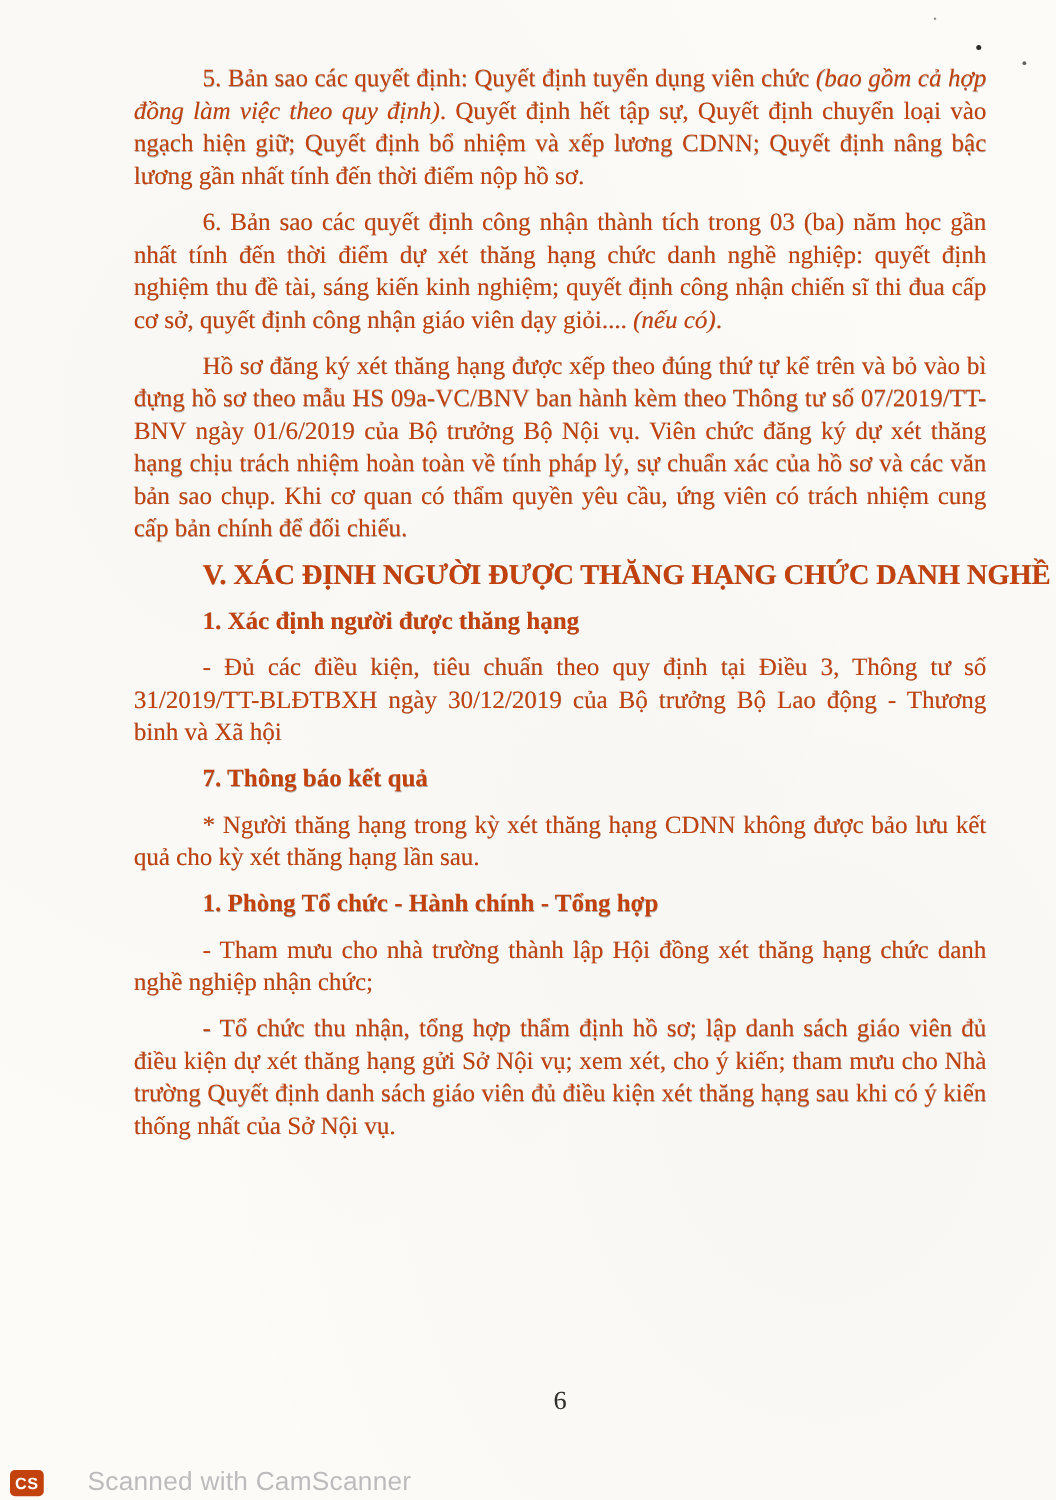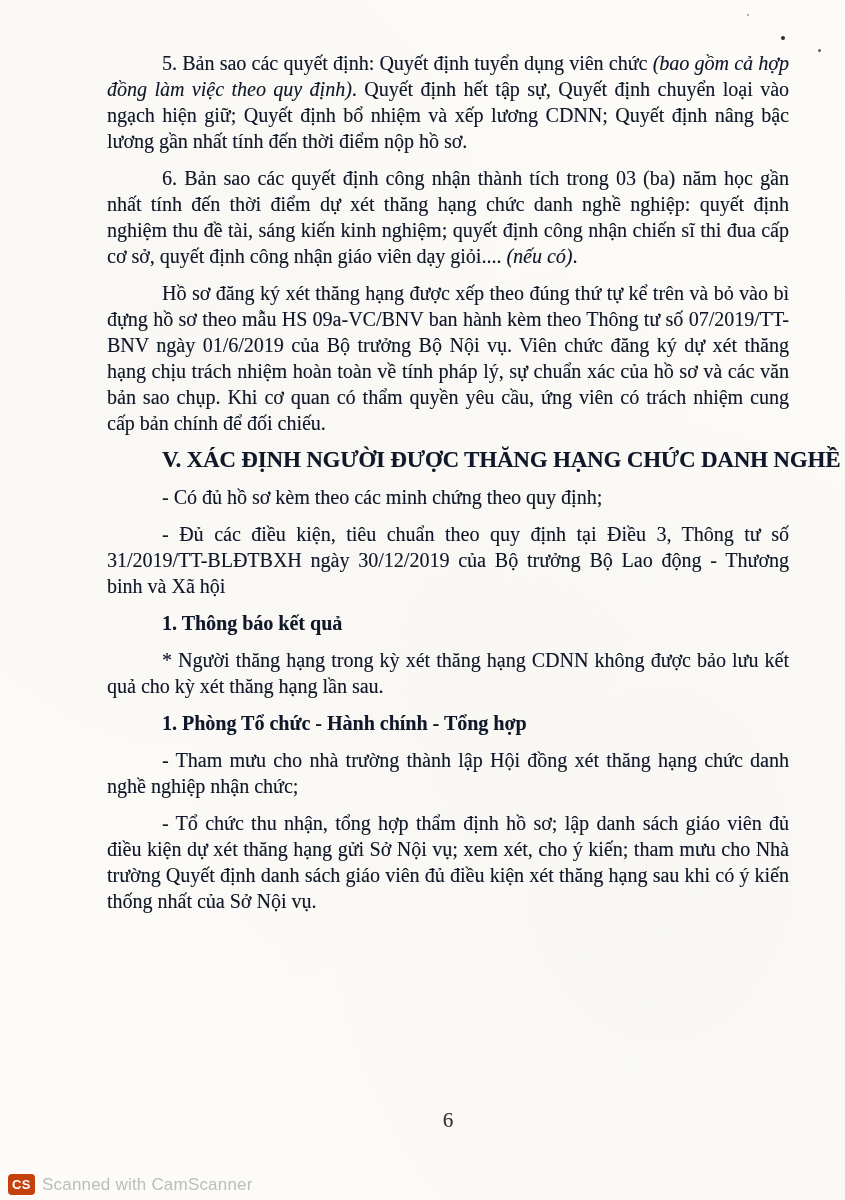--- a/index.html
+++ b/index.html
@@ -13,21 +13,21 @@
       radial-gradient(ellipse at 78% 72%, rgba(60,60,60,0.022), transparent 55%),
       #fcfbf8;
     font-family: "Liberation Serif", "DejaVu Serif", serif;
   }
   .paper { position: absolute; inset: 0; }
   .doc {
     position: absolute;
     left: 107px;
     top: 50px;
     width: 682px;
-    color: #0f172a;
+    color: #c2410c;
     font-size: 20px;
     line-height: 26px;
     text-align: justify;
     text-shadow: 0.3px 0.3px 0.5px rgba(45,42,40,0.38);
   }
   .block { margin: 0 0 11px 0; text-indent: 55px; }
   .b { font-weight: bold; }
   .i { font-style: italic; }
   .hline { white-space: nowrap; font-size: 23px; letter-spacing: -0.2px; }
   .page-num {
@@ -55,48 +55,48 @@
     background: #c2410c;
     border-radius: 4px;
     color: #fdfdfd;
     font-size: 13px;
     font-weight: bold;
     letter-spacing: 0.5px;
     display: flex;
     align-items: center;
     justify-content: center;
   }
-  .wm-text { color: #bcbcbc; font-size: 17px; letter-spacing: 0.2px; }
+  .wm-text { color: #bcbcbc; font-size: 21px; letter-spacing: 0.2px; margin-left: 28px; }
   .speck { position: absolute; background: #2f2d2b; border-radius: 50%; }
   .s1 { left: 781px; top: 36px; width: 4px; height: 4px; }
   .s2 { left: 818px; top: 49px; width: 3px; height: 3px; opacity: 0.75; }
   .s3 { left: 747px; top: 14px; width: 2px; height: 2px; opacity: 0.5; }
 </style>
 </head>
 <body>
 
 <div class="paper">
 
   <div class="doc">
 
     <p class="block"><span>5. Bản sao các quyết định: Quyết định tuyển dụng viên chức </span><span class="i">(bao gồm cả hợp đồng làm việc theo quy định)</span><span>. Quyết định hết tập sự, Quyết định chuyển loại vào ngạch hiện giữ; Quyết định bổ nhiệm và xếp lương CDNN; Quyết định nâng bậc lương gần nhất tính đến thời điểm nộp hồ sơ.</span></p>
 
     <p class="block"><span>6. Bản sao các quyết định công nhận thành tích trong 03 (ba) năm học gần nhất tính đến thời điểm dự xét thăng hạng chức danh nghề nghiệp: quyết định nghiệm thu đề tài, sáng kiến kinh nghiệm; quyết định công nhận chiến sĩ thi đua cấp cơ sở, quyết định công nhận giáo viên dạy giỏi.... </span><span class="i">(nếu có)</span><span>.</span></p>
 
     <p class="block"><span>Hồ sơ đăng ký xét thăng hạng được xếp theo đúng thứ tự kể trên và bỏ vào bì đựng hồ sơ theo mẫu HS 09a-VC/BNV ban hành kèm theo Thông tư số 07/2019/TT-BNV ngày 01/6/2019 của Bộ trưởng Bộ Nội vụ. Viên chức đăng ký dự xét thăng hạng chịu trách nhiệm hoàn toàn về tính pháp lý, sự chuẩn xác của hồ sơ và các văn bản sao chụp. Khi cơ quan có thẩm quyền yêu cầu, ứng viên có trách nhiệm cung cấp bản chính để đối chiếu.</span></p>
 
     <p class="block b hline"><span>V. XÁC ĐỊNH NGƯỜI ĐƯỢC THĂNG HẠNG CHỨC DANH NGHỀ NGHIỆP</span></p>
 
+    <p class="block b"><span>1. Xác định người được thăng hạng</span></p>
 
 
-    <p class="block"><span>- Có đủ hồ sơ kèm theo các minh chứng theo quy định;</span></p>
 
     <p class="block"><span>- Đủ các điều kiện, tiêu chuẩn theo quy định tại Điều 3, Thông tư số 31/2019/TT-BLĐTBXH ngày 30/12/2019 của Bộ trưởng Bộ Lao động - Thương binh và Xã hội</span></p>
 
-    <p class="block b"><span>1. Thông báo kết quả</span></p>
+    <p class="block b"><span>7. Thông báo kết quả</span></p>
 
 
     <p class="block"><span>* Người thăng hạng trong kỳ xét thăng hạng CDNN không được bảo lưu kết quả cho kỳ xét thăng hạng lần sau.</span></p>
 
 
     <p class="block b"><span>1. Phòng Tổ chức - Hành chính - Tổng hợp</span></p>
 
     <p class="block"><span>- Tham mưu cho nhà trường thành lập Hội đồng xét thăng hạng chức danh nghề nghiệp nhận chức;</span></p>
 
     <p class="block"><span>- Tổ chức thu nhận, tổng hợp thẩm định hồ sơ; lập danh sách giáo viên đủ điều kiện dự xét thăng hạng gửi Sở Nội vụ; xem xét, cho ý kiến; tham mưu cho Nhà trường Quyết định danh sách giáo viên đủ điều kiện xét thăng hạng sau khi có ý kiến thống nhất của Sở Nội vụ.</span></p>

